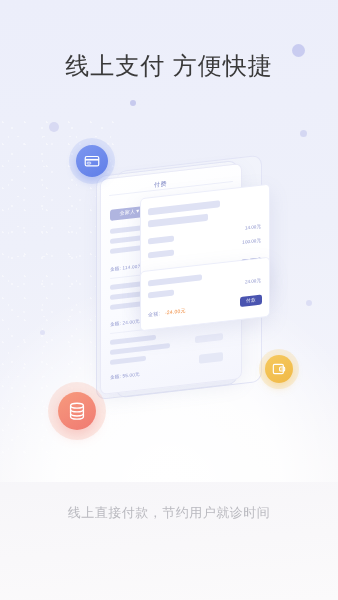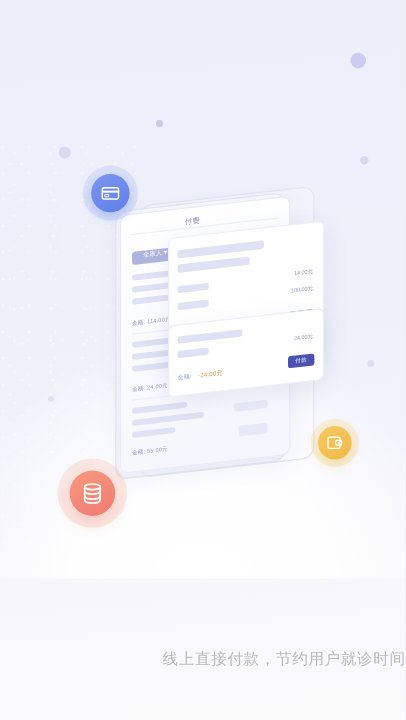--- a/index.html
+++ b/index.html
@@ -27,22 +27,22 @@
   .ground{
     position:absolute;left:-40px;right:-40px;bottom:118px;height:200px;
     background:radial-gradient(ellipse at 50% 100%,#ffffff 0%,rgba(255,255,255,.85) 38%,rgba(255,255,255,0) 72%);
     pointer-events:none;
   }
   .title{
     position:absolute;left:0;right:0;top:50px;text-align:center;
     font-size:24px;letter-spacing:1px;color:#3a3a3a;font-weight:400;
   }
   .subtitle{
-    position:absolute;left:0;right:0;top:504px;text-align:right;
-    font-size:13px;color:#b9b9bf;letter-spacing:.5px;margin-top:36px;
+    position:absolute;left:0;right:0;top:504px;text-align:center;
+    font-size:13px;color:#b9b9bf;letter-spacing:.5px;
   }
   .watermark{
     position:absolute;right:14px;bottom:12px;
     font-size:22px;color:#e8791c;letter-spacing:.2px;
   }
   
   .dot{position:absolute;border-radius:50%;}
   .d1{left:292px;top:44px;width:13px;height:13px;background:#c9ccf0;}
   .d2{left:130px;top:100px;width:6px;height:6px;background:#c7caee;}
   .d3{left:49px;top:122px;width:10px;height:10px;background:#d8daf3;}
@@ -127,20 +127,21 @@
   <div class="speckle"></div>
   <div class="ground"></div>
 
   <div class="dot d1"></div>
   <div class="dot d2"></div>
   <div class="dot d3"></div>
   <div class="dot d4"></div>
   <div class="dot d5"></div>
   <div class="dot d6"></div>
 
+  <div class="title">线上支付 方便快捷</div>
 
   <div class="frame frame-outline"></div>
   <div class="frame frame-back"></div>
 
   <div class="card">
     <div class="card-title">付费</div>
     <div class="bar" style="left:8px;top:16px;width:124px;height:1px;background:#eef0fa;"></div>
 
     <div class="pill" style="left:9px;top:31px;width:40px;height:11px;">
       <span>全家人</span><span>▼</span>

